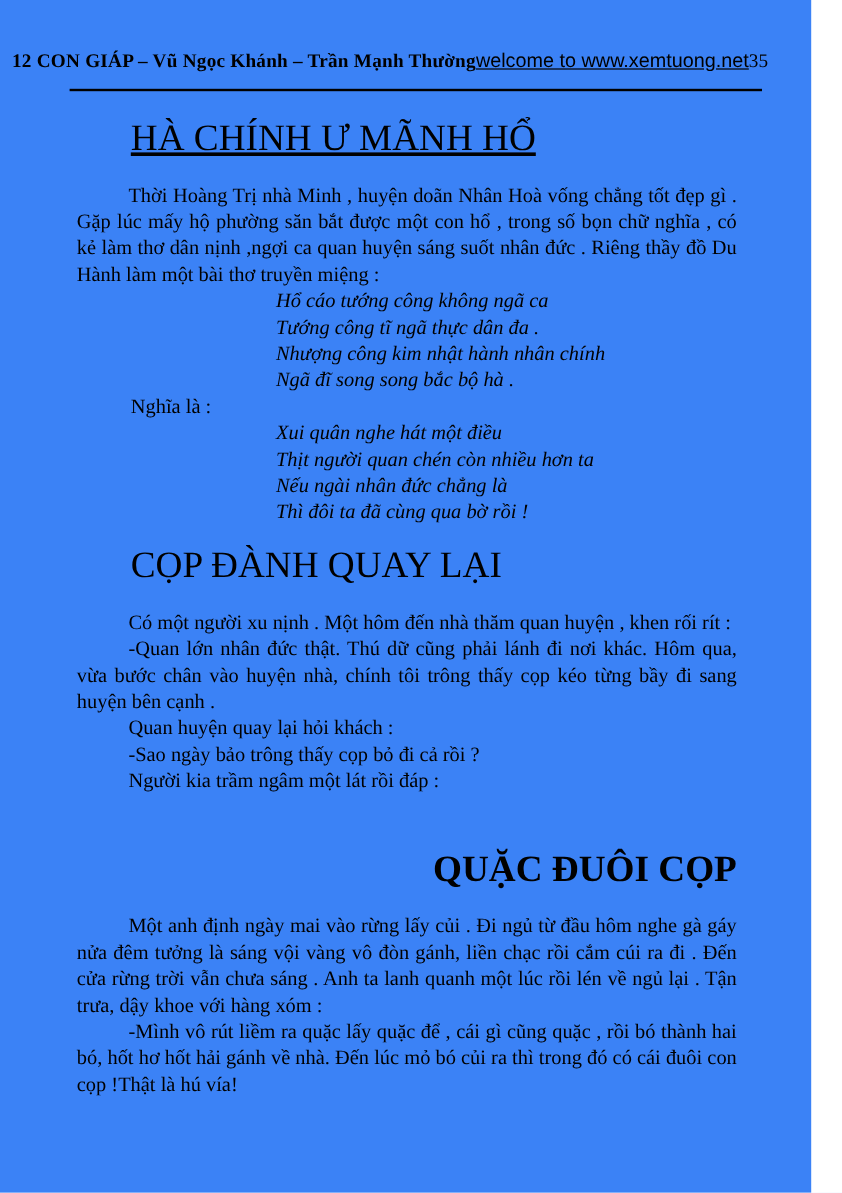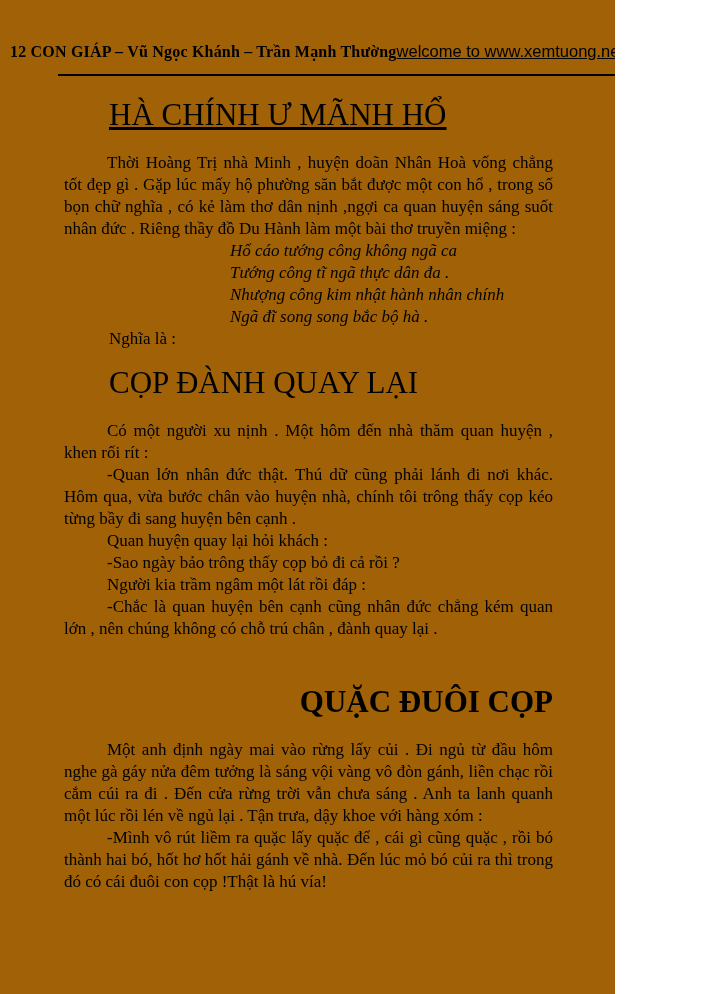--- a/index.html
+++ b/index.html
@@ -1,17 +1,17 @@
 <!DOCTYPE html>
 <html><head>
 <meta charset="utf-8">
 <style>
   html,body{margin:0;padding:0;background:#ffffff;}
   .page{
-    width:615px;height:994px;background:#a16207;color:#000;
+    width:676px;height:994px;background:#3b82f6;color:#000;
     font-family:"Liberation Serif","DejaVu Serif",serif;
     overflow:hidden;position:relative;
   }
   .header{
     display:flex;justify-content:space-between;align-items:baseline;
     padding:42px 60px 0 10px;white-space:nowrap;
   }
   .book-title{font-weight:bold;font-size:16px;letter-spacing:.2px;}
   .header-right{display:inline-flex;align-items:baseline;text-align:center;}
   .site-link{
@@ -53,29 +53,34 @@
       <section class="section">
         <h2 class="sec-title">HÀ CHÍNH Ư MÃNH HỔ</h2>
         <p class="para">Thời Hoàng Trị nhà Minh , huyện doãn Nhân Hoà vống chẳng tốt đẹp gì . Gặp lúc mấy hộ phường săn bắt được một con hổ , trong số bọn chữ nghĩa , có kẻ làm thơ dân nịnh ,ngợi ca quan huyện sáng suốt nhân đức . Riêng thầy đồ Du Hành làm một bài thơ truyền miệng :</p>
         <div class="poem">
           <div class="poem-line">Hổ cáo tướng công không ngã ca</div>
           <div class="poem-line">Tướng công tĩ ngã thực dân đa .</div>
           <div class="poem-line">Nhượng công kim nhật hành nhân chính</div>
           <div class="poem-line">Ngã đĩ song song bắc bộ hà .</div>
         </div>
         <p class="label">Nghĩa là :</p>
+        <div class="poem">
+          <div class="poem-line">Xui quân nghe hát một điều</div>
+          <div class="poem-line">Thịt người quan chén còn nhiều hơn ta</div>
+          <div class="poem-line">Nếu ngài nhân đức chẳng là</div>
+          <div class="poem-line">Thì đôi ta đã cùng qua bờ rồi !</div>
+        </div>
       </section>
       <section class="section">
         <h2 class="sec-title">CỌP ĐÀNH QUAY LẠI</h2>
         <p class="para">Có một người xu nịnh . Một hôm đến nhà thăm quan huyện , khen rối rít :</p>
         <p class="para">-Quan lớn nhân đức thật. Thú dữ cũng phải lánh đi nơi khác. Hôm qua, vừa bước chân vào huyện nhà, chính tôi trông thấy cọp kéo từng bầy đi sang huyện bên cạnh .</p>
         <p class="para">Quan huyện quay lại hỏi khách :</p>
         <p class="para">-Sao ngày bảo trông thấy cọp bỏ đi cả rồi ?</p>
         <p class="para">Người kia trầm ngâm một lát rồi đáp :</p>
-        <p class="para">-Chắc là quan huyện bên cạnh cũng nhân đức chẳng kém quan lớn , nên chúng không có chỗ trú chân , đành quay lại .</p>
       </section>
       <section class="section">
         <h2 class="sec-title bold">QUẶC ĐUÔI CỌP</h2>
         <p class="para">Một anh định ngày mai vào rừng lấy củi . Đi ngủ từ đầu hôm nghe gà gáy nửa đêm tưởng là sáng vội vàng vô đòn gánh, liền chạc rồi cắm cúi ra đi . Đến cửa rừng trời vẫn chưa sáng . Anh ta lanh quanh một lúc rồi lén về ngủ lại . Tận trưa, dậy khoe với hàng xóm :</p>
         <p class="para">-Mình vô rút liềm ra quặc lấy quặc để , cái gì cũng quặc , rồi bó thành hai bó, hốt hơ hốt hải gánh về nhà. Đến lúc mỏ bó củi ra thì trong đó có cái đuôi con cọp !Thật là hú vía!</p>
       </section>
     </div>
 </div>
 
 </body></html>

